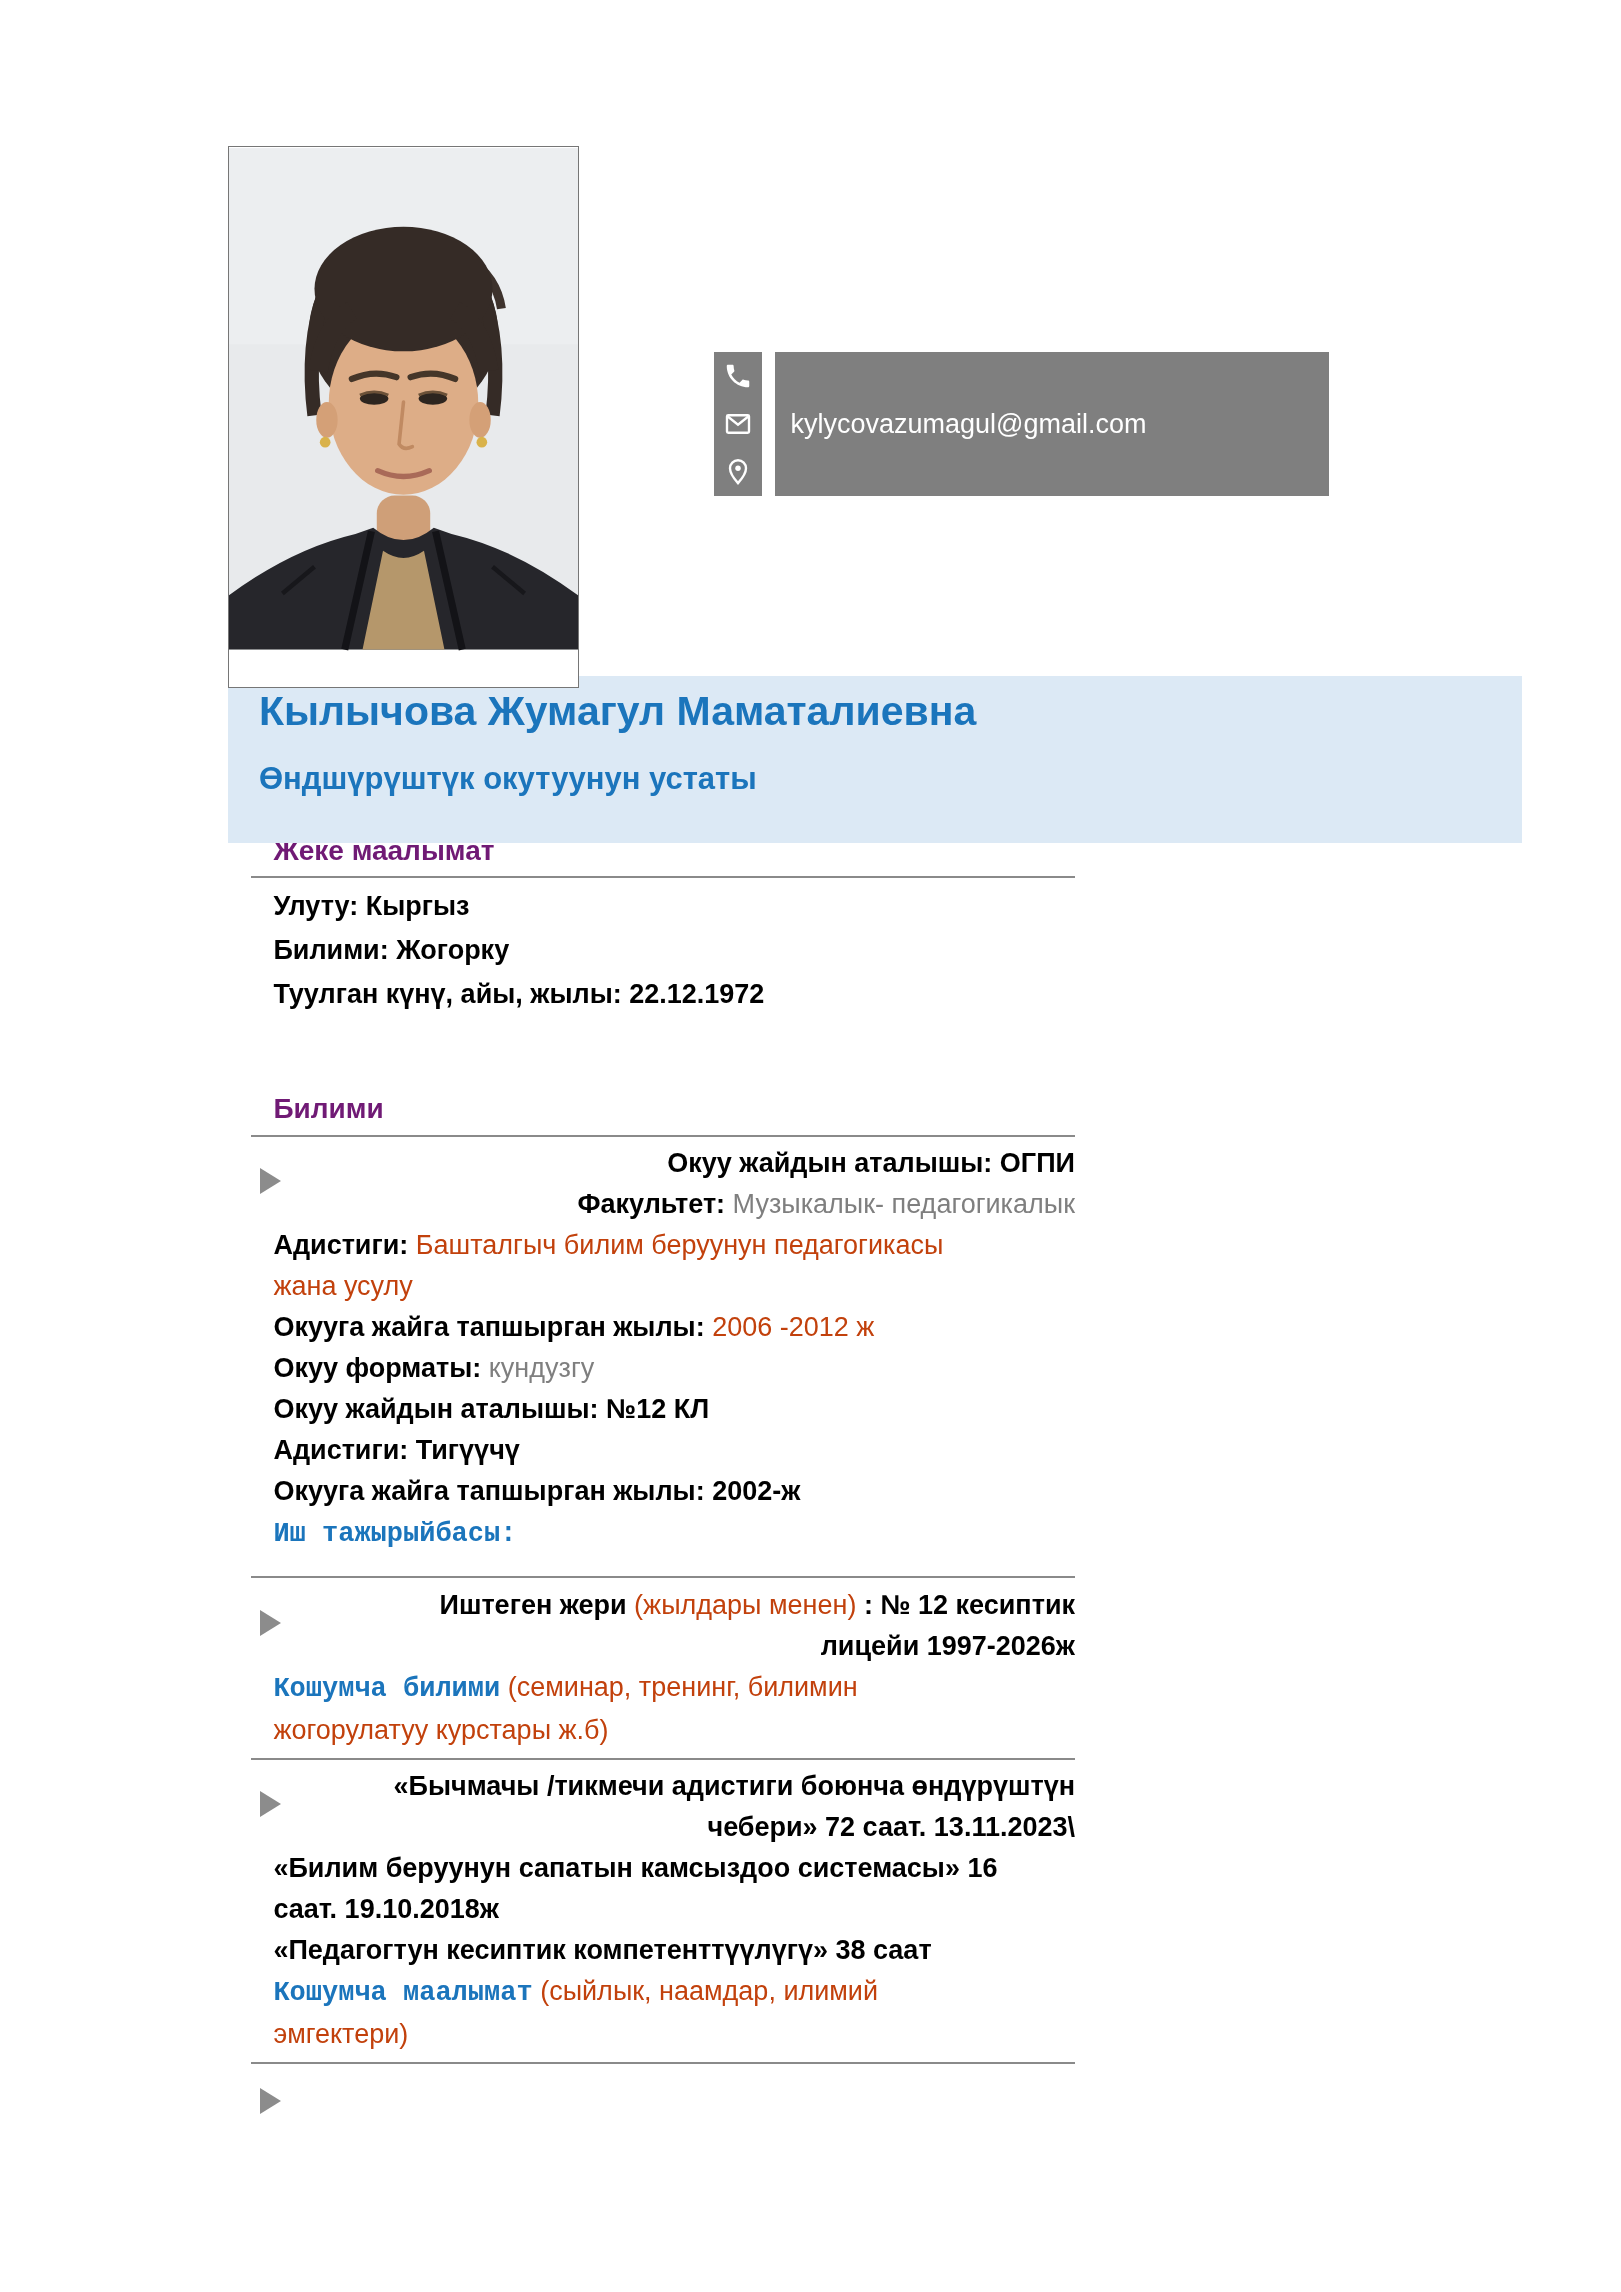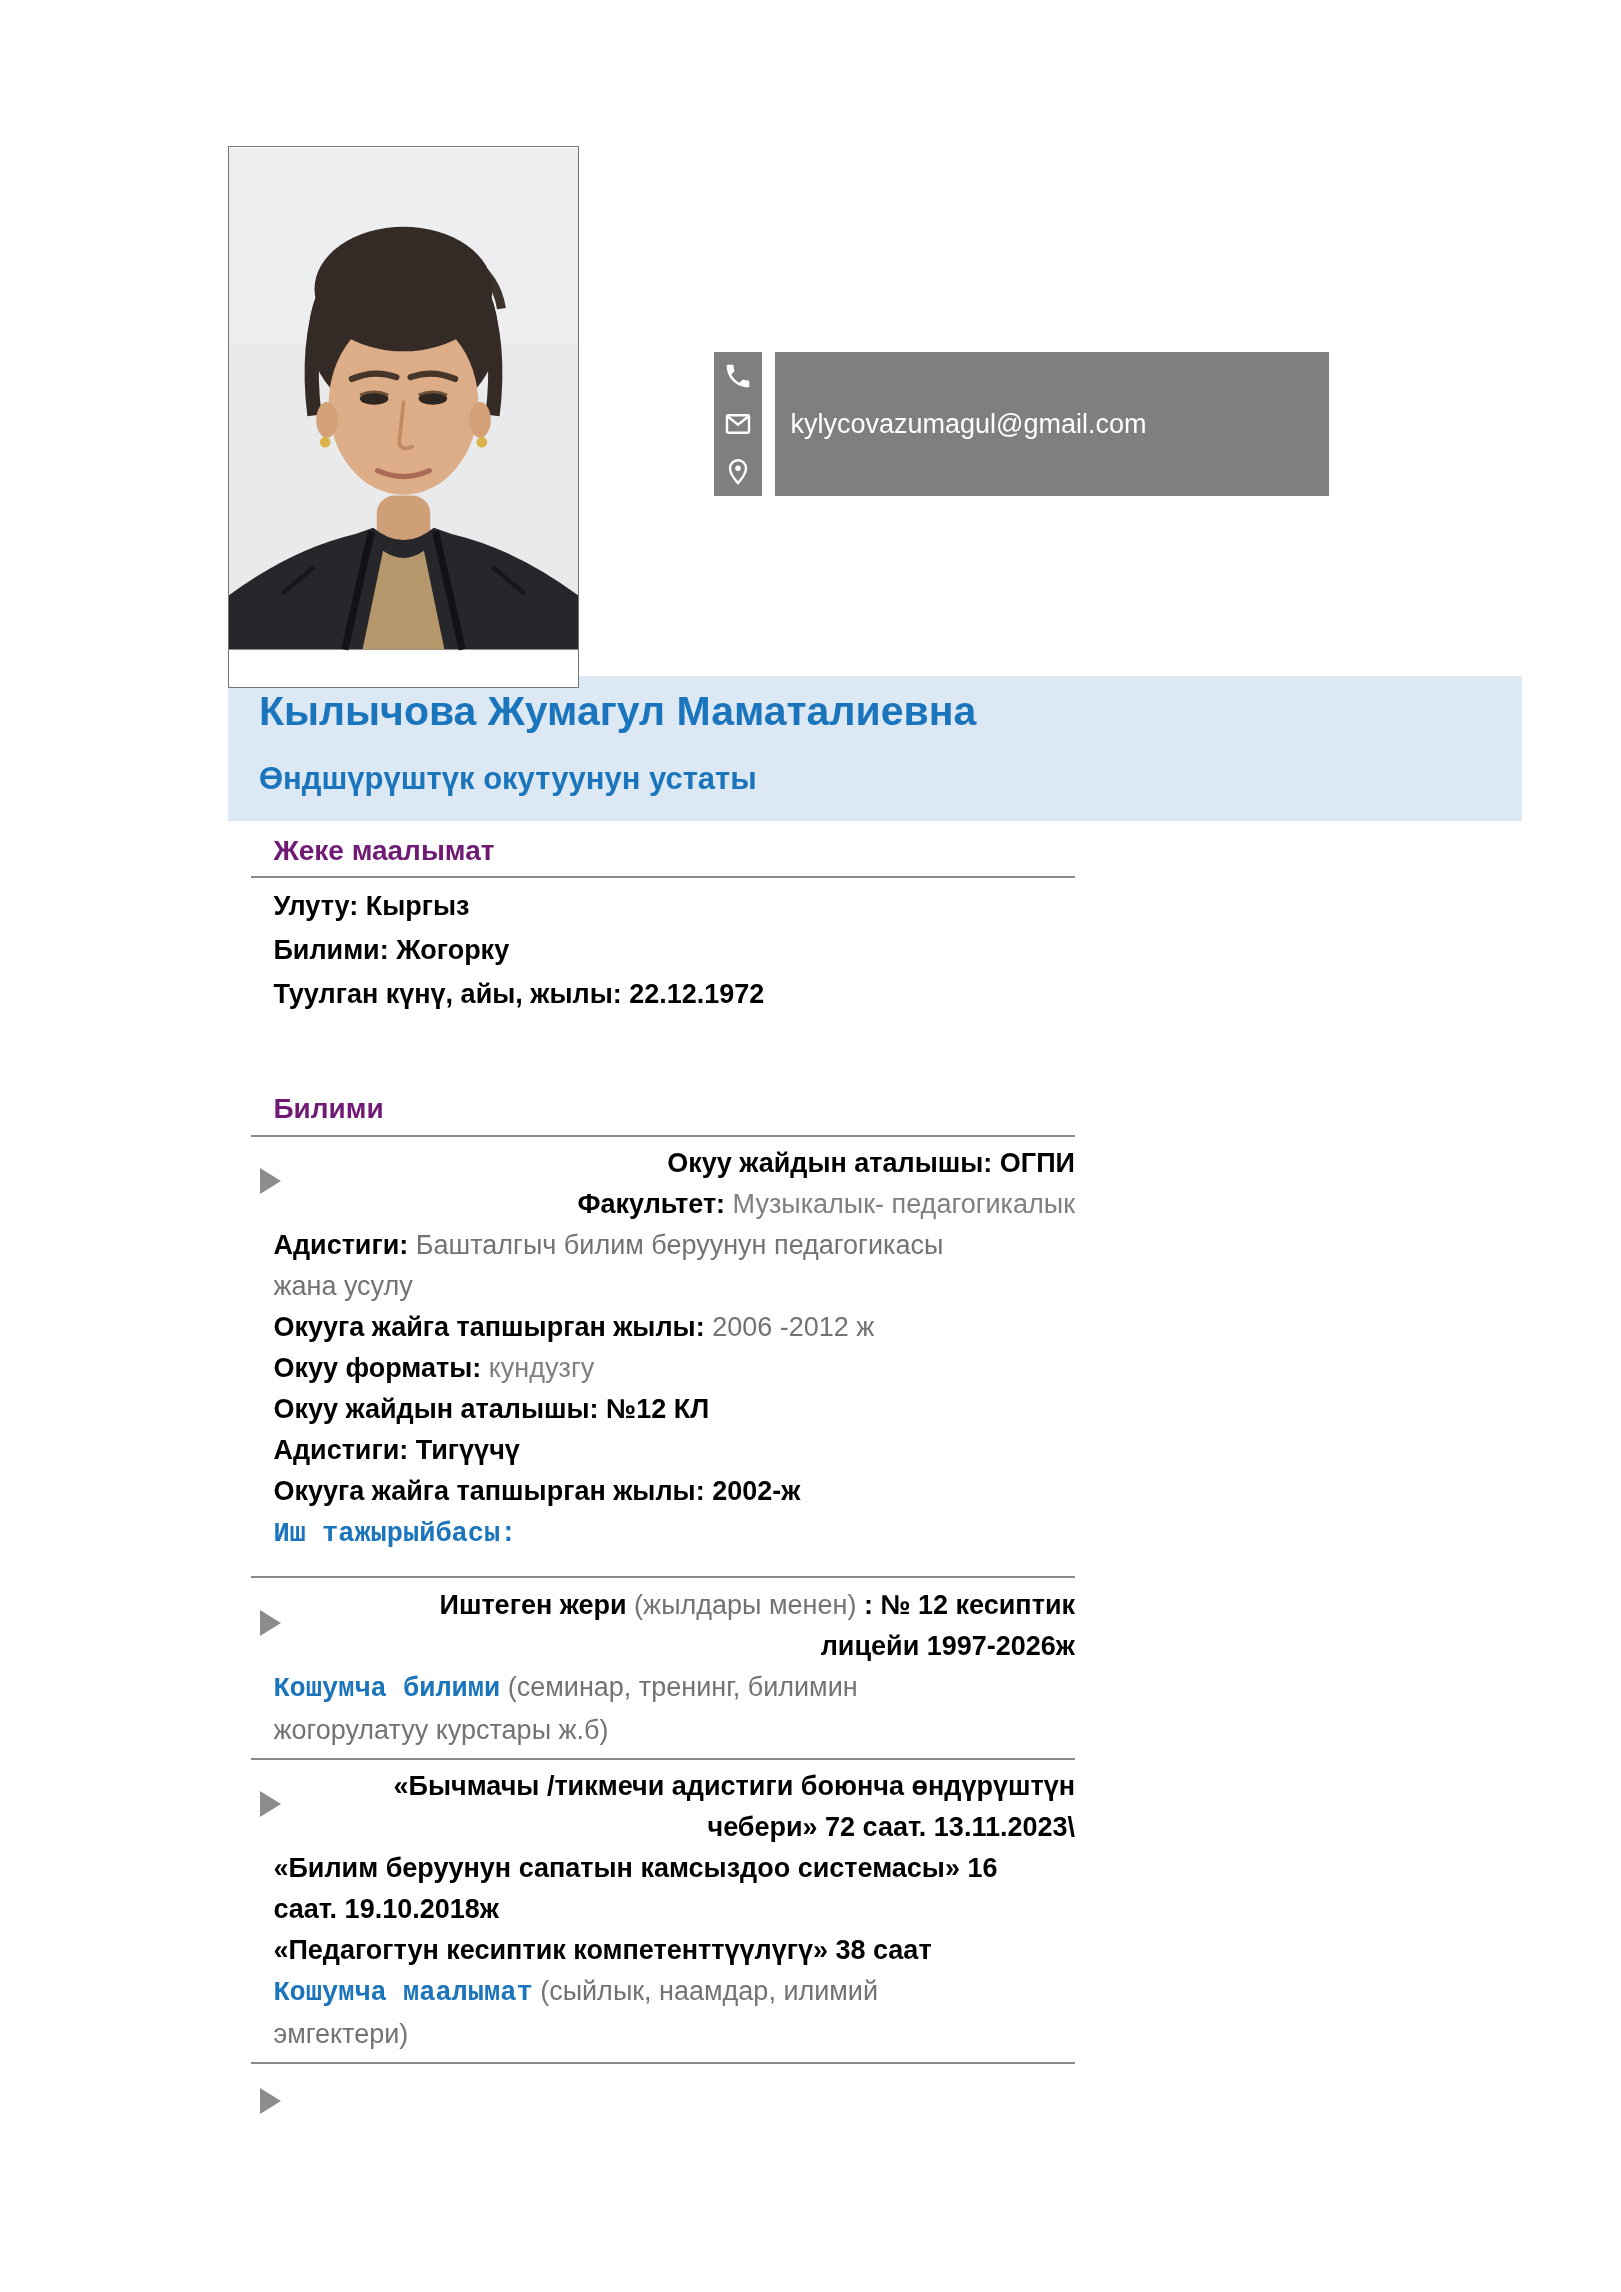--- a/index.html
+++ b/index.html
@@ -22,36 +22,36 @@
     width:48px; height:48px; background:#7f7f7f; flex:0 0 48px;
     display:flex; align-items:center; justify-content:center;
   }
   .cbar {
     width:554px; height:48px; background:#7f7f7f; color:#ffffff;
     font-size:27px; display:flex; align-items:center; padding-left:16px; box-sizing:border-box;
   }
 
   
   .banner {
-    position:absolute; left:228px; top:676px; width:1294px; height:145px;
+    position:absolute; left:228px; top:676px; width:1294px; height:167px;
     background:#dce9f5; box-sizing:border-box; padding:12.5px 0 0 31px; z-index:1;
   }
   .name      { color:#1b75bc; font-weight:bold; font-size:41px; line-height:45px; }
   .job-title { color:#1b75bc; font-weight:bold; font-size:31px; line-height:43px; margin-top:23px; }
 
   
   .main { position:absolute; left:251px; top:833px; width:824px; color:#000; font-size:27px; }
   .h    { color:#701a75; font-weight:bold; font-size:28px; line-height:36px; padding-left:22.4px; }
   .rule { border:none; border-top:2.7px solid #8a8a8a; margin:7.2px 0 0 0; height:0; }
   .block { margin-top:6.3px; }
   .line { line-height:41px; padding-left:22.4px; }
   .personal .line { line-height:44px; }
   .ind  { padding-left:58px; }
   .b  { font-weight:bold; color:#000; }
-  .r  { font-weight:normal; color:#737373; }
+  .r  { font-weight:normal; color:#c2410c; }
   .g  { font-weight:normal; color:#7f7f7f; }
   .bb { font-weight:bold; color:#1b75bc;font-family:Liberation Mono, monospace; }
 
   .arrow-block { position:relative;text-align:right; }
   .arrow {
     position:absolute; left:9px; top:25px; width:0; height:0;
     border-left:21.5px solid #8c8c8c; border-top:13.4px solid transparent; border-bottom:13.4px solid transparent;
   }
   .arrow-solo { position:relative; height:41px; }
   .arrow-solo .arrow { top:7.2px; }

